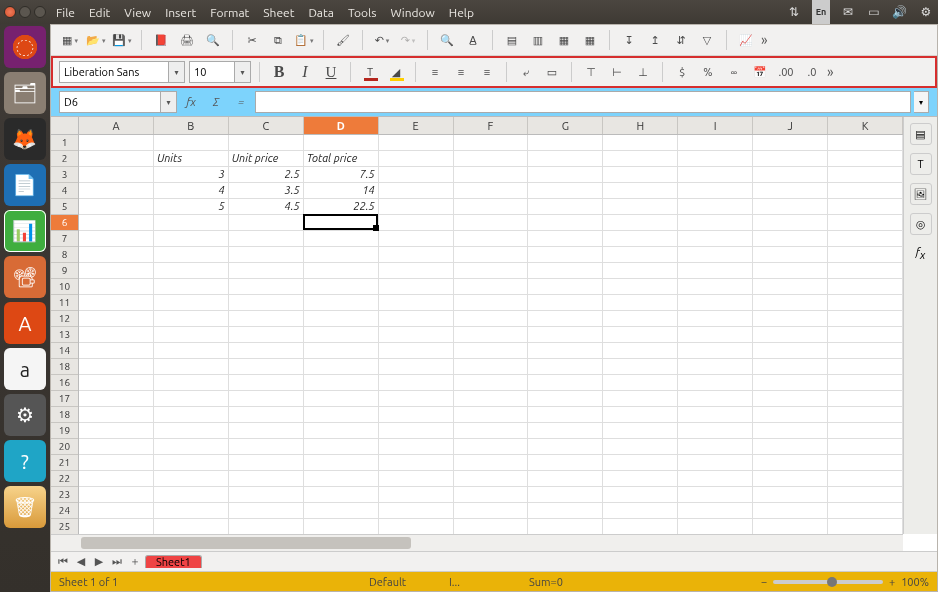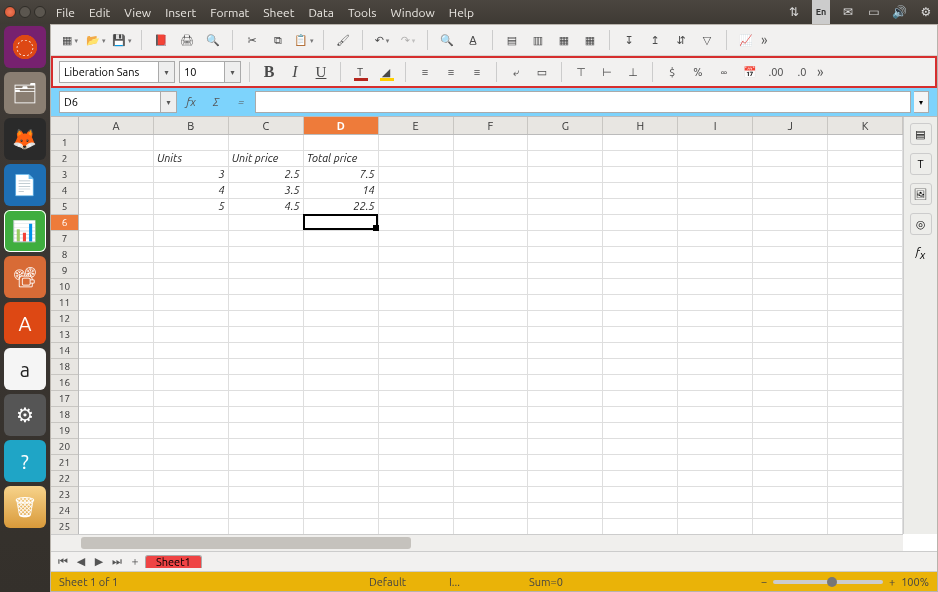--- a/index.html
+++ b/index.html
@@ -30,21 +30,21 @@
 .launch-item.help{background:#1fa5c6;}
 .launch-item.ubuntu{background:radial-gradient(circle,#dd4814 40%,#77216f 42%); color:#fff;}
 
 
 .app { position:absolute; left:50px; right:0; top:24px; bottom:0; background:#f2f1f0; border:1px solid #b8b3ac; display:flex; flex-direction:column;}
 .toolbar-row { display:flex; align-items:center; gap:4px; padding:4px 8px; background:#f2f1f0; border-bottom:1px solid #d9d5d0;}
 .tb-btn { width:22px; height:22px; display:flex; align-items:center; justify-content:center; border:1px solid transparent; border-radius:3px; color:#4a4a4a;}
 .tb-sep{ width:1px; height:20px; background:#ccc; margin:0 4px;}
 .tb-drop::after{content:"▾"; font-size:7px; margin-left:2px; color:#777;}
 .toolbar-highlight { border:2px solid #d62e2e !important; padding:3px 6px !important;}
-.font-name { width:100px; height:22px; border:1px solid #aaa; background:#fff; display:flex; align-items:center; padding:0 4px; font-size:11px;}
+.font-name { width:110px; height:22px; border:1px solid #aaa; background:#fff; display:flex; align-items:center; padding:0 4px; font-size:11px;}
 .font-size { width:46px; height:22px; border:1px solid #aaa; background:#fff; display:flex; align-items:center; padding:0 4px; font-size:11px;}
 .combo-arrow{width:16px;height:22px;border:1px solid #aaa;border-left:none;background:#eee;display:flex;align-items:center;justify-content:center;font-size:8px;color:#555;}
 .bold{font-weight:bold; font-family:serif; font-size:16px;}
 .italic{font-style:italic; font-family:serif; font-size:16px;}
 .uline{text-decoration:underline; font-family:serif; font-size:15px;}
 .fontcolor{position:relative;}
 .fontcolor::after{content:"";position:absolute;left:2px;right:2px;bottom:1px;height:3px;background:#b5261e;}
 .hilite{position:relative;}
 .hilite::after{content:"";position:absolute;left:2px;right:2px;bottom:1px;height:3px;background:#ffcf00;}
 .more-chev{font-size:14px;color:#555;}

